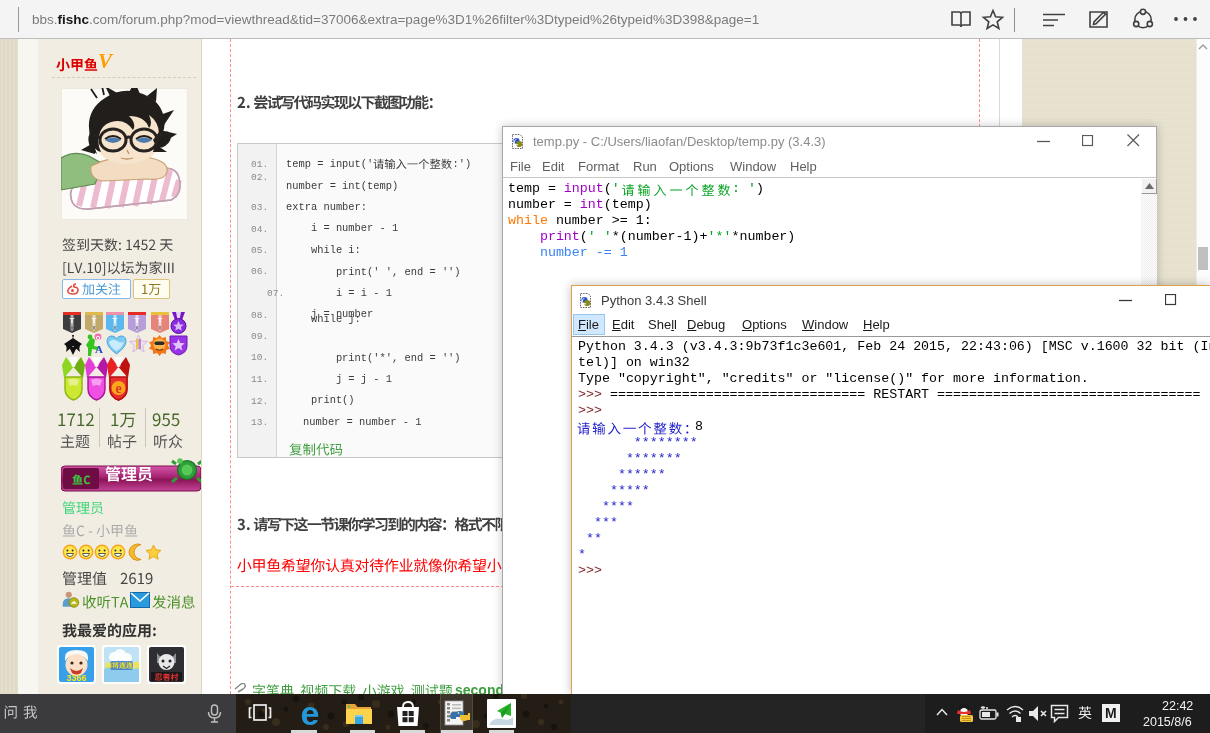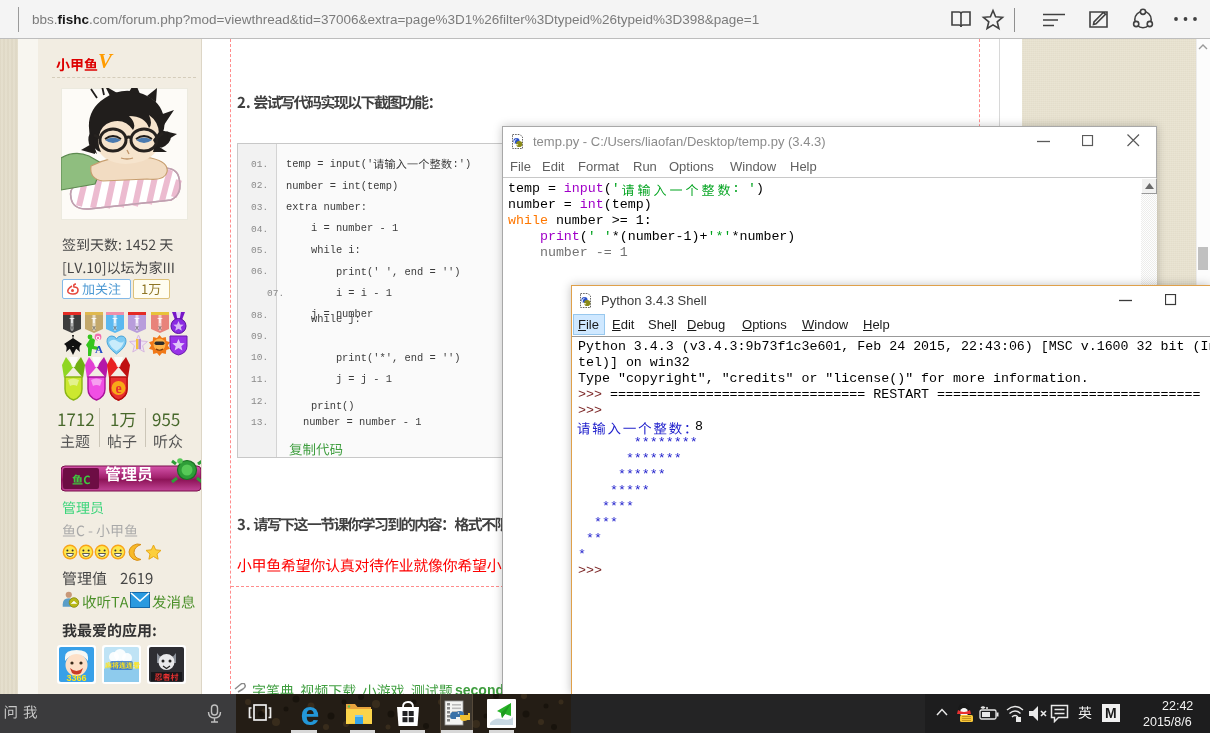--- a/index.html
+++ b/index.html
@@ -390,21 +390,21 @@
 <path transform="translate(7.5,35)" d="M1.7 -5.4C1.5 -4.9 1.1 -4.5 0.7 -4.2L1.4 -3.6C1.9 -4 2.3 -4.5 2.5 -5ZM2.1 -2.1V-0.6C2.1 0.3 2.4 0.6 3.5 0.6C3.7 0.6 4.8 0.6 5.1 0.6C6 0.6 6.2 0.3 6.4 -0.8C6.1 -0.9 5.7 -1 5.5 -1.2C5.4 -0.4 5.4 -0.3 5 -0.3C4.7 -0.3 3.8 -0.3 3.6 -0.3C3.1 -0.3 3.1 -0.3 3.1 -0.6V-2.1ZM3 -2.5C3.5 -2 4 -1.3 4.3 -0.8L5.1 -1.3C4.8 -1.8 4.3 -2.4 3.8 -2.9ZM5.9 -2C6.3 -1.3 6.7 -0.3 6.9 0.2L7.8 -0.1C7.6 -0.7 7.1 -1.6 6.7 -2.3ZM1 -2.1C0.8 -1.3 0.6 -0.5 0.2 0.1L1.1 0.4C1.4 -0.2 1.7 -1.1 1.8 -1.8ZM0.9 -6.4V-5.5H3.5C3.3 -4.5 2.8 -3.5 0.6 -2.9C0.8 -2.7 1 -2.4 1.1 -2.2C3.6 -2.9 4.3 -4.1 4.6 -5.5H6.1C6 -4.2 5.9 -3.6 5.8 -3.5C5.7 -3.4 5.6 -3.4 5.5 -3.4C5.4 -3.4 5 -3.4 4.7 -3.4C4.9 -3.2 5 -2.8 5 -2.5C5.4 -2.5 5.8 -2.5 6 -2.5C6.3 -2.6 6.5 -2.6 6.6 -2.9C6.9 -3.2 7 -4 7.1 -6C7.1 -6.2 7.1 -6.4 7.1 -6.4Z M14.5 -6.6C14.2 -6.2 14 -5.9 13.7 -5.5V-5.9H11.9V-6.8H11V-5.9H9.1V-5.1H11V-4.4H8.4V-3.5H11.1C10.2 -3 9.2 -2.5 8.1 -2.2C8.3 -2 8.6 -1.6 8.7 -1.4C9.1 -1.6 9.6 -1.7 10 -1.9V0.7H10.9V0.5H13.7V0.7H14.7V-2.9H11.8C12.1 -3.1 12.4 -3.3 12.7 -3.5H15.6V-4.4H13.7C14.3 -4.9 14.9 -5.5 15.3 -6.1ZM11.9 -4.4V-5.1H13.2C13 -4.8 12.7 -4.6 12.4 -4.4ZM10.9 -0.9H13.7V-0.3H10.9ZM10.9 -1.6V-2.1H13.7V-1.6Z M19.9 -3.3C20.3 -2.7 20.7 -1.9 20.8 -1.4L21.7 -1.8C21.5 -2.3 21.1 -3.1 20.7 -3.7ZM22 -6.8V-5.2H19.8V-4.2H22V-0.5C22 -0.3 22 -0.3 21.8 -0.3C21.6 -0.3 21.1 -0.3 20.6 -0.3C20.8 -0 20.9 0.4 21 0.7C21.7 0.7 22.2 0.7 22.5 0.5C22.9 0.4 23 0.1 23 -0.5V-4.2H23.8V-5.2H23V-6.8ZM17.6 -6.8V-5.1H16.4V-4.2H17.5C17.2 -3.3 16.7 -2.2 16.1 -1.6C16.3 -1.3 16.5 -0.9 16.6 -0.6C17 -1.1 17.3 -1.7 17.6 -2.4V0.7H18.5V-2.6C18.8 -2.2 19 -1.9 19.1 -1.6L19.7 -2.4C19.6 -2.6 18.8 -3.5 18.5 -3.8V-4.2H19.6V-5.1H18.5V-6.8Z" fill="#e83030"></path>
   </svg>
 <div style="position:absolute;left:237px;top:93px;width:206px;height:20px">
     <svg width="205" height="20" viewBox="0 -15.0 205 20" style="position:absolute;left:0px;top:0px;overflow:visible">
       <path d="M0.6 0H8.1V-1.9H5.7C5.2 -1.9 4.4 -1.8 3.9 -1.7C5.9 -3.7 7.6 -5.9 7.6 -7.9C7.6 -10 6.2 -11.3 4.1 -11.3C2.5 -11.3 1.6 -10.7 0.5 -9.6L1.8 -8.4C2.3 -9 3 -9.6 3.8 -9.6C4.8 -9.6 5.4 -8.9 5.4 -7.8C5.4 -6.1 3.7 -4 0.6 -1.3Z M11.3 0.2C12.1 0.2 12.7 -0.4 12.7 -1.2C12.7 -2.1 12.1 -2.7 11.3 -2.7C10.5 -2.7 9.9 -2.1 9.9 -1.2C9.9 -0.4 10.5 0.2 11.3 0.2Z M27.4 -12.5C27.1 -11.9 26.5 -11.1 26 -10.6L26.9 -10.3H24.8V-12.8H22.9V-10.3H20.7L21.6 -10.7C21.3 -11.2 20.8 -12 20.3 -12.6L18.6 -11.9C19 -11.4 19.4 -10.8 19.7 -10.3H17.5V-7.1H18.9V-6H28.5V-7.1H30.2V-10.3H27.8C28.3 -10.7 28.8 -11.3 29.3 -12ZM19.3 -7.7V-8.7H28.3V-7.7ZM18.5 1.2C19.2 1 20.2 0.9 27.6 0.3C27.9 0.7 28.1 1.1 28.3 1.4L30 0.4C29.4 -0.6 27.9 -2.1 26.8 -3.2H30.5V-5H17.1V-3.2H20.8C20.1 -2.3 19.4 -1.6 19.1 -1.4C18.6 -1 18.3 -0.7 17.9 -0.6C18.1 -0.1 18.4 0.9 18.5 1.2ZM25.2 -2.4C25.6 -2.1 25.9 -1.7 26.3 -1.2L21.1 -0.9C21.9 -1.6 22.7 -2.4 23.4 -3.2H26.6Z M31.2 -11.5C32 -10.7 33 -9.7 33.5 -9.1L34.7 -10.3C34.2 -10.9 33.1 -11.9 32.4 -12.5ZM35.4 -6.4V-4.8H36.7V-1.5L35.7 -1.3L35.7 -1.3C35.6 -1.7 35.4 -2.4 35.3 -2.9L33.9 -2V-8.1H30.5V-6.4H32.2V-1.8C32.2 -1.2 31.8 -0.7 31.4 -0.5C31.7 -0.1 32.1 0.7 32.3 1.1C32.5 0.8 33 0.5 35.2 -1L35.6 0.5C36.9 0.1 38.5 -0.4 40.1 -0.8L39.8 -2.4L38.3 -2V-4.8H39.4V-6.4ZM39.6 -12.6 39.7 -9.9H35V-8.1H39.7C40 -2.3 40.7 1.2 42.6 1.2C43.2 1.2 44 0.7 44.4 -2.2C44.1 -2.4 43.3 -2.9 43 -3.3C42.9 -1.9 42.8 -1.2 42.6 -1.2C42.1 -1.2 41.7 -4.2 41.5 -8.1H44.2V-9.9H43.1L44.2 -10.6C43.9 -11.1 43.3 -12 42.7 -12.6L41.5 -11.8C42 -11.2 42.6 -10.4 42.9 -9.9H41.5C41.4 -10.8 41.4 -11.7 41.4 -12.6Z M44.1 -12V-8.7H45.9V-10.4H55.3V-8.7H57.2V-12ZM44.4 -3.4V-1.7H52.8V-3.4ZM47.4 -10.2C47.1 -8.3 46.6 -5.9 46.2 -4.4H53.9C53.7 -2 53.4 -0.9 53 -0.6C52.8 -0.4 52.6 -0.4 52.3 -0.4C51.9 -0.4 50.9 -0.4 49.9 -0.5C50.2 -0 50.5 0.7 50.5 1.2C51.5 1.2 52.4 1.3 53 1.2C53.6 1.2 54.1 1 54.5 0.6C55.1 -0.1 55.5 -1.6 55.8 -5.3C55.8 -5.5 55.9 -6 55.9 -6H48.4L48.7 -7.3H55.1V-8.8H49L49.2 -10Z M67.3 -11.8C68 -11 69 -10 69.3 -9.3L70.8 -10.2C70.3 -10.9 69.4 -11.9 68.6 -12.6ZM64.4 -12.5C64.5 -10.9 64.6 -9.4 64.7 -8.1L61.6 -7.7L61.9 -6L64.8 -6.4C65.4 -1.8 66.6 1.1 69.1 1.3C70 1.4 70.8 0.7 71.2 -2.2C70.8 -2.4 70 -2.9 69.7 -3.3C69.6 -1.6 69.4 -0.8 69.1 -0.9C67.8 -1 67.1 -3.3 66.6 -6.6L71 -7.2L70.8 -8.9L66.5 -8.3C66.4 -9.6 66.3 -11 66.3 -12.5ZM60.8 -12.6C59.9 -10.3 58.3 -8.1 56.7 -6.7C57 -6.3 57.5 -5.3 57.7 -4.9C58.2 -5.4 58.7 -6 59.2 -6.6V1.3H61.1V-9.3C61.6 -10.2 62.1 -11.1 62.5 -12.1Z M76.2 -3.3V-1.7H81.6V-3.3ZM77.2 -9.8C77.1 -8.1 76.9 -6 76.7 -4.7H77.2L82.4 -4.7C82.1 -2 81.8 -0.8 81.5 -0.5C81.4 -0.3 81.2 -0.3 81 -0.3C80.7 -0.3 80.1 -0.3 79.5 -0.3C79.7 0.1 79.9 0.8 80 1.3C80.7 1.3 81.3 1.3 81.8 1.2C82.3 1.2 82.6 1 83 0.6C83.5 0.1 83.8 -1.6 84.1 -5.5C84.2 -5.7 84.2 -6.2 84.2 -6.2H82.5C82.7 -8.1 83 -10.2 83.1 -11.9L81.8 -12L81.5 -12H76.5V-10.3H81.2C81.1 -9.1 81 -7.6 80.8 -6.2H78.6C78.7 -7.3 78.8 -8.6 78.9 -9.7ZM70.6 -12.1V-10.5H72.2C71.8 -8.5 71.2 -6.6 70.2 -5.4C70.5 -4.8 70.8 -3.7 70.9 -3.2C71.1 -3.5 71.3 -3.8 71.5 -4.1V0.6H73V-0.5H75.7V-7.4H73.1C73.4 -8.4 73.7 -9.4 73.9 -10.5H76V-12.1ZM73 -5.8H74.1V-2.1H73Z M91.3 -1C93.2 -0.4 95.2 0.5 96.3 1.3L97.4 -0.1C96.2 -0.9 94.1 -1.8 92.1 -2.3ZM86.8 -8.2C87.6 -7.7 88.6 -7 89 -6.5L90.1 -7.8C89.6 -8.3 88.6 -9 87.9 -9.3ZM85.3 -5.9C86.1 -5.5 87.1 -4.8 87.5 -4.3L88.6 -5.7C88.1 -6.1 87.1 -6.8 86.3 -7.1ZM84.5 -11.3V-7.9H86.3V-9.7H95.3V-7.9H97.2V-11.3H92.2C91.9 -11.8 91.6 -12.4 91.3 -12.9L89.5 -12.4C89.7 -12.1 89.8 -11.7 90 -11.3ZM84.4 -4.1V-2.6H89.2C88.3 -1.5 86.9 -0.8 84.5 -0.2C84.8 0.2 85.3 0.9 85.5 1.3C88.8 0.5 90.5 -0.8 91.4 -2.6H97.4V-4.1H92C92.3 -5.5 92.4 -7.1 92.5 -9H90.6C90.5 -7 90.5 -5.4 90 -4.1Z M103.1 -12.1V-4.1H104.8V-10.5H108.7V-4.1H110.4V-12.1ZM97.1 -1.9 97.4 -0.1C99 -0.6 101 -1.1 102.9 -1.6L102.6 -3.3L100.9 -2.8V-5.9H102.3V-7.6H100.9V-10.2H102.6V-11.9H97.4V-10.2H99.2V-7.6H97.6V-5.9H99.2V-2.4C98.4 -2.2 97.7 -2 97.1 -1.9ZM105.9 -9.6V-7.2C105.9 -4.9 105.5 -1.9 101.7 0.1C102 0.4 102.6 1 102.8 1.4C104.7 0.4 105.8 -0.9 106.5 -2.3V-0.6C106.5 0.7 107 1.1 108.3 1.1H109.4C110.9 1.1 111.1 0.4 111.3 -2C110.9 -2.1 110.3 -2.3 109.9 -2.7C109.9 -0.7 109.8 -0.3 109.4 -0.3H108.6C108.3 -0.3 108.2 -0.4 108.2 -0.8V-4.1H107.2C107.5 -5.2 107.6 -6.2 107.6 -7.2V-9.6Z M115.5 -10.3C116.3 -9.3 117.3 -7.7 117.6 -6.8L119.3 -7.8C118.8 -8.7 117.9 -10.1 117 -11.2ZM121.2 -12.1C121 -5.7 120 -2 115.4 -0.2C115.9 0.2 116.6 1 116.8 1.4C118.5 0.6 119.8 -0.5 120.7 -1.9C121.7 -0.8 122.7 0.4 123.3 1.3L124.8 0.1C124.2 -0.9 122.8 -2.4 121.6 -3.5C122.6 -5.7 123 -8.5 123.2 -12ZM112.2 0.1C112.6 -0.3 113.3 -0.8 117.6 -3C117.4 -3.4 117.2 -4.2 117.1 -4.8L114.3 -3.3V-11.7H112.3V-3.1C112.3 -2.2 111.6 -1.6 111.2 -1.3C111.5 -1 112 -0.3 112.2 0.1Z M124.3 -11.6V-9.8H129.8V1.3H131.7V-5.9C133.2 -5 134.9 -3.9 135.8 -3.1L137.1 -4.8C136 -5.7 133.6 -7 132 -7.8L131.7 -7.4V-9.8H137.8V-11.6Z M147.7 -11.6C148.4 -11 149.3 -10.1 149.6 -9.4L151 -10.4C150.6 -11 149.7 -11.9 149 -12.5ZM149.1 -7.2C148.8 -6.1 148.4 -5 147.9 -4.1C147.7 -5.1 147.5 -6.4 147.4 -7.8H151.3V-9.3H147.4C147.3 -10.4 147.3 -11.5 147.3 -12.7H145.6C145.6 -11.5 145.6 -10.4 145.6 -9.3H142.5V-10.2H144.8V-11.6H142.5V-12.7H140.7V-11.6H138.3V-10.2H140.7V-9.3H137.6V-7.8H139.6C139 -6.5 138.2 -5.3 137.2 -4.5C137.5 -4.3 138.1 -3.7 138.4 -3.5L138.7 -3.8V1.1H140.3V0.4H144.7C145 0.7 145.3 1 145.5 1.3C146.1 0.8 146.7 0.3 147.3 -0.3C147.8 0.6 148.5 1.2 149.4 1.2C150.7 1.2 151.2 0.6 151.4 -1.8C151 -2 150.4 -2.3 150.1 -2.7C150 -1.2 149.8 -0.5 149.5 -0.5C149.1 -0.5 148.8 -1 148.5 -1.8C149.4 -3.2 150.2 -4.9 150.8 -6.7ZM141.4 -7.2C141.6 -7 141.8 -6.7 141.9 -6.4H140.6C140.7 -6.7 140.9 -7 141 -7.4L139.6 -7.8H145.7C145.8 -5.6 146.1 -3.6 146.6 -2.1C146.1 -1.5 145.6 -1 145 -0.5V-1H143.3V-1.6H144.8V-2.7H143.3V-3.3H144.8V-4.4H143.3V-5.1H145.1V-6.4H143.6C143.4 -6.8 143.1 -7.3 142.8 -7.7ZM141.8 -3.3V-2.7H140.3V-3.3ZM141.8 -4.4H140.3V-5.1H141.8ZM141.8 -1.6V-1H140.3V-1.6Z M151.4 -12.2V1.3H153.1V0.8H162.5V1.3H164.3V-12.2ZM154.3 -2.1C156.3 -1.9 158.8 -1.3 160.3 -0.8H153.1V-5.2C153.4 -4.9 153.7 -4.4 153.8 -4C154.6 -4.2 155.4 -4.5 156.3 -4.8L155.7 -4C157 -3.8 158.6 -3.2 159.4 -2.8L160.2 -3.9C159.3 -4.3 157.9 -4.7 156.7 -5C157.1 -5.1 157.5 -5.3 157.9 -5.5C159.1 -5 160.4 -4.5 161.7 -4.2C161.8 -4.5 162.2 -5 162.5 -5.3V-0.8H160.5L161.3 -2C159.7 -2.5 157.2 -3 155.1 -3.3ZM156.4 -10.6C155.7 -9.5 154.4 -8.4 153.2 -7.7C153.5 -7.5 154.1 -6.9 154.4 -6.6C154.7 -6.8 155 -7 155.3 -7.3C155.6 -7 156 -6.7 156.4 -6.5C155.3 -6 154.2 -5.7 153.1 -5.5V-10.6ZM156.6 -10.6H162.5V-5.6C161.4 -5.8 160.4 -6.1 159.4 -6.4C160.5 -7.1 161.3 -7.9 161.9 -8.9L160.9 -9.5L160.7 -9.4H157.4C157.6 -9.6 157.7 -9.9 157.9 -10.1ZM157.9 -7.1C157.3 -7.4 156.8 -7.7 156.4 -8.1H159.3C158.9 -7.7 158.4 -7.4 157.9 -7.1Z M164.1 -3.1 164.6 -1.2C166.2 -1.7 168.4 -2.3 170.4 -2.9L170.2 -4.6L168.1 -4V-9.4H170V-11.1H164.3V-9.4H166.3V-3.6C165.5 -3.4 164.7 -3.2 164.1 -3.1ZM172.3 -12.5 172.3 -9.6H170.2V-7.8H172.2C172 -4.4 171.3 -1.7 168.4 -0.1C168.8 0.2 169.4 0.9 169.6 1.4C172.9 -0.6 173.8 -3.8 174.1 -7.8H176.1C175.9 -3.1 175.8 -1.2 175.4 -0.8C175.2 -0.6 175.1 -0.6 174.8 -0.6C174.5 -0.6 173.7 -0.6 172.9 -0.6C173.2 -0.1 173.5 0.6 173.5 1.2C174.3 1.2 175.1 1.2 175.7 1.1C176.2 1 176.6 0.9 177 0.3C177.5 -0.4 177.7 -2.6 177.9 -8.7C177.9 -9 177.9 -9.6 177.9 -9.6H174.1L174.2 -12.5Z M182.4 -5.8V-5.1H180.1V-5.8ZM178.5 -7.3V1.3H180.1V-1.5H182.4V-0.5C182.4 -0.3 182.3 -0.3 182.1 -0.3C181.9 -0.3 181.4 -0.3 180.8 -0.3C181 0.1 181.3 0.8 181.4 1.3C182.3 1.3 183 1.3 183.5 1C184 0.8 184.2 0.3 184.2 -0.5V-7.3ZM180.1 -3.7H182.4V-2.9H180.1ZM189.9 -11.8C189.1 -11.4 188.1 -10.9 187.1 -10.5V-12.7H185.3V-8.2C185.3 -6.5 185.8 -6 187.5 -6C187.9 -6 189.2 -6 189.6 -6C191 -6 191.4 -6.5 191.6 -8.5C191.1 -8.6 190.4 -8.8 190.1 -9.1C190 -7.8 189.9 -7.6 189.4 -7.6C189.1 -7.6 188 -7.6 187.8 -7.6C187.2 -7.6 187.1 -7.6 187.1 -8.2V-9.1C188.4 -9.4 189.8 -9.9 191 -10.5ZM190 -5.1C189.2 -4.6 188.2 -4.1 187.1 -3.6V-5.7H185.4V-0.9C185.4 0.7 185.8 1.2 187.6 1.2C187.9 1.2 189.3 1.2 189.7 1.2C191.1 1.2 191.6 0.6 191.8 -1.5C191.3 -1.6 190.6 -1.9 190.2 -2.1C190.1 -0.6 190 -0.3 189.5 -0.3C189.2 -0.3 188.1 -0.3 187.8 -0.3C187.2 -0.3 187.1 -0.4 187.1 -0.9V-2.1C188.5 -2.6 190 -3.1 191.1 -3.7ZM178.4 -8C178.8 -8.2 179.4 -8.3 183 -8.6C183.1 -8.3 183.2 -8.1 183.3 -7.9L184.9 -8.5C184.7 -9.4 183.9 -10.8 183.2 -11.8L181.7 -11.2C181.9 -10.9 182.2 -10.4 182.4 -10L180.2 -9.8C180.8 -10.5 181.4 -11.4 181.8 -12.3L179.9 -12.8C179.5 -11.7 178.8 -10.6 178.6 -10.3C178.3 -10 178.1 -9.8 177.8 -9.7C178 -9.3 178.3 -8.4 178.4 -8Z M194.3 -7C195.1 -7 195.7 -7.6 195.7 -8.4C195.7 -9.3 195.1 -9.9 194.3 -9.9C193.5 -9.9 192.9 -9.3 192.9 -8.4C192.9 -7.6 193.5 -7 194.3 -7ZM194.3 0.1C195.1 0.1 195.7 -0.5 195.7 -1.3C195.7 -2.1 195.1 -2.7 194.3 -2.7C193.5 -2.7 192.9 -2.1 192.9 -1.3C192.9 -0.5 193.5 0.1 194.3 0.1Z" fill="#404040"></path>
     </svg>
   </div>
 <div style="position:absolute;left:237px;top:143px;width:742px;height:315px;background:#fafafa;border:1px solid #c8c8c8"></div>
 <div style="position:absolute;left:238px;top:144px;width:39px;height:313px;background:#f2f2f2;border-right:1px solid #d4d4d4"></div>
 <div style="position:absolute;left:251px;top:159px;font:normal 9.5px 'Liberation Mono', monospace;color:#8a8a8a;white-space:pre;">01.</div>
-<div style="position:absolute;left:251px;top:180px;font:normal 9.5px 'Liberation Mono', monospace;color:#8a8a8a;white-space:pre;">02.</div>
+<div style="position:absolute;left:251px;top:172px;font:normal 9.5px 'Liberation Mono', monospace;color:#8a8a8a;white-space:pre;">02.</div>
 <div style="position:absolute;left:251px;top:202px;font:normal 9.5px 'Liberation Mono', monospace;color:#8a8a8a;white-space:pre;">03.</div>
 <div style="position:absolute;left:251px;top:224px;font:normal 9.5px 'Liberation Mono', monospace;color:#8a8a8a;white-space:pre;">04.</div>
 <div style="position:absolute;left:251px;top:245px;font:normal 9.5px 'Liberation Mono', monospace;color:#8a8a8a;white-space:pre;">05.</div>
 <div style="position:absolute;left:251px;top:266px;font:normal 9.5px 'Liberation Mono', monospace;color:#8a8a8a;white-space:pre;">06.</div>
 <div style="position:absolute;left:251px;top:288px;font:normal 9.5px 'Liberation Mono', monospace;color:#8a8a8a;white-space:pre;margin-left:16px;">07.</div>
 <div style="position:absolute;left:251px;top:310px;font:normal 9.5px 'Liberation Mono', monospace;color:#8a8a8a;white-space:pre;">08.</div>
 <div style="position:absolute;left:251px;top:331px;font:normal 9.5px 'Liberation Mono', monospace;color:#8a8a8a;white-space:pre;">09.</div>
 <div style="position:absolute;left:251px;top:352px;font:normal 9.5px 'Liberation Mono', monospace;color:#8a8a8a;white-space:pre;">10.</div>
 <div style="position:absolute;left:251px;top:374px;font:normal 9.5px 'Liberation Mono', monospace;color:#8a8a8a;white-space:pre;">11.</div>
 <div style="position:absolute;left:251px;top:396px;font:normal 9.5px 'Liberation Mono', monospace;color:#8a8a8a;white-space:pre;">12.</div>
@@ -419,21 +419,21 @@
 <div style="position:absolute;left:286px;top:180px;font:normal 10.4px 'Liberation Mono', monospace;color:#3c3c3c;white-space:pre;">number = int(temp)</div>
 <div style="position:absolute;left:286px;top:201px;font:normal 10.4px 'Liberation Mono', monospace;color:#3c3c3c;white-space:pre;">extra number:</div>
 <div style="position:absolute;left:286px;top:222px;font:normal 10.4px 'Liberation Mono', monospace;color:#3c3c3c;white-space:pre;">    i = number - 1</div>
 <div style="position:absolute;left:286px;top:244px;font:normal 10.4px 'Liberation Mono', monospace;color:#3c3c3c;white-space:pre;">    while i:</div>
 <div style="position:absolute;left:286px;top:266px;font:normal 10.4px 'Liberation Mono', monospace;color:#3c3c3c;white-space:pre;">    &nbsp;   print(' ', end = '')</div>
 <div style="position:absolute;left:286px;top:287px;font:normal 10.4px 'Liberation Mono', monospace;color:#3c3c3c;white-space:pre;">        i = i - 1</div>
 <div style="position:absolute;left:286px;top:308px;font:normal 10.4px 'Liberation Mono', monospace;color:#3c3c3c;white-space:pre;">    j = number</div>
 <div style="position:absolute;left:286px;top:313px;font:normal 10.4px 'Liberation Mono', monospace;color:#3c3c3c;white-space:pre;">    while j:</div>
 <div style="position:absolute;left:286px;top:352px;font:normal 10.4px 'Liberation Mono', monospace;color:#3c3c3c;white-space:pre;">        print('*', end = '')</div>
 <div style="position:absolute;left:286px;top:373px;font:normal 10.4px 'Liberation Mono', monospace;color:#3c3c3c;white-space:pre;">        j = j - 1</div>
-<div style="position:absolute;left:286px;top:394px;font:normal 10.4px 'Liberation Mono', monospace;color:#3c3c3c;white-space:pre;margin-top:6px;">    print()</div>
+<div style="position:absolute;left:286px;top:394px;font:normal 10.4px 'Liberation Mono', monospace;color:#3c3c3c;white-space:pre;">    print()</div>
 <div style="position:absolute;left:278px;top:416px;font:normal 10.4px 'Liberation Mono', monospace;color:#3c3c3c;white-space:pre;">    number = number - 1</div>
 <div style="position:absolute;left:289px;top:441px;width:56px;height:18px">
     <svg width="55" height="18" viewBox="0 -13.5 55 18" style="position:absolute;left:0px;top:0px;overflow:visible">
       <path d="M3.9 -6H10.2V-5H3.9ZM3.9 -7.5H10.2V-6.7H3.9ZM2.9 -8.3V-4.3H4.4C3.6 -3.3 2.4 -2.3 1.3 -1.7C1.5 -1.6 1.8 -1.2 2 -1.1C2.5 -1.4 3.1 -1.8 3.6 -2.2C4.2 -1.7 4.9 -1.1 5.7 -0.7C4.1 -0.2 2.2 0 0.4 0.2C0.6 0.4 0.8 0.8 0.8 1.1C2.9 0.9 5 0.5 6.9 -0.2C8.5 0.4 10.4 0.8 12.4 1C12.6 0.7 12.8 0.3 13 0.1C11.2 -0 9.5 -0.3 8 -0.7C9.3 -1.3 10.3 -2.1 11 -3.1L10.4 -3.5L10.2 -3.4H4.8C5.1 -3.7 5.3 -4 5.5 -4.3L5.4 -4.3H11.2V-8.3ZM3.6 -11.3C3 -10 1.8 -8.8 0.6 -8C0.9 -7.8 1.2 -7.4 1.3 -7.2C2 -7.7 2.7 -8.4 3.3 -9.2H12.2V-10H3.9C4.2 -10.4 4.4 -10.7 4.5 -11.1ZM9.4 -2.7C8.8 -2 7.9 -1.5 6.8 -1.1C5.8 -1.5 5 -2 4.3 -2.7Z M22.6 -10.1V-2.6H23.6V-10.1ZM25 -11.2V-0.3C25 -0.1 25 -0 24.8 -0C24.5 -0 23.7 -0 22.9 -0C23.1 0.3 23.2 0.7 23.3 1C24.3 1 25 1 25.4 0.8C25.9 0.6 26 0.4 26 -0.3V-11.2ZM15.4 -11C15.1 -9.7 14.7 -8.4 14.1 -7.5C14.3 -7.4 14.8 -7.2 15 -7.1C15.2 -7.5 15.4 -7.9 15.6 -8.5H17.4V-7H14.1V-6.1H17.4V-4.7H14.7V-0H15.6V-3.8H17.4V1.1H18.4V-3.8H20.2V-1.1C20.2 -0.9 20.2 -0.9 20.1 -0.9C19.9 -0.9 19.5 -0.9 18.9 -0.9C19 -0.6 19.1 -0.3 19.2 0C19.9 0 20.5 0 20.8 -0.1C21.1 -0.3 21.2 -0.6 21.2 -1V-4.7H18.4V-6.1H21.7V-7H18.4V-8.5H21.1V-9.4H18.4V-11.3H17.4V-9.4H16C16.1 -9.9 16.3 -10.3 16.4 -10.8Z M36.7 -10.6C37.4 -9.9 38.4 -9 38.8 -8.3L39.6 -8.9C39.2 -9.5 38.2 -10.4 37.4 -11.1ZM34.4 -11.2C34.5 -9.7 34.5 -8.4 34.7 -7.1L31.4 -6.7L31.5 -5.8L34.8 -6.2C35.3 -1.9 36.4 0.9 38.6 1.1C39.3 1.1 39.9 0.4 40.2 -1.9C40 -2 39.5 -2.3 39.3 -2.5C39.2 -0.9 39 -0.1 38.6 -0.1C37.1 -0.3 36.2 -2.7 35.8 -6.3L39.9 -6.8L39.7 -7.8L35.7 -7.2C35.5 -8.5 35.5 -9.8 35.4 -11.2ZM31.2 -11.2C30.3 -9.1 28.8 -7 27.3 -5.7C27.5 -5.4 27.8 -4.9 27.9 -4.7C28.5 -5.3 29.1 -5.9 29.7 -6.7V1.1H30.7V-8.2C31.3 -9 31.8 -9.9 32.2 -10.9Z M46 -2.8V-1.8H51.2V-2.8ZM47.1 -8.8C47 -7.4 46.9 -5.6 46.7 -4.5H47L52.2 -4.5C51.9 -1.6 51.6 -0.4 51.2 -0C51.1 0.1 51 0.1 50.7 0.1C50.5 0.1 49.9 0.1 49.2 0.1C49.4 0.3 49.5 0.7 49.5 1C50.2 1 50.8 1 51.1 1C51.5 1 51.8 0.9 52.1 0.6C52.5 0.1 52.9 -1.3 53.2 -5C53.2 -5.1 53.2 -5.4 53.2 -5.4H51.5C51.7 -7.1 51.9 -9.1 52.1 -10.5L51.3 -10.6L51.2 -10.5H46.5V-9.6H51C50.9 -8.4 50.7 -6.8 50.6 -5.4H47.7C47.9 -6.4 48 -7.7 48.1 -8.7ZM41.2 -10.6V-9.7H42.8C42.5 -7.6 41.9 -5.7 40.9 -4.4C41.1 -4.2 41.3 -3.6 41.4 -3.3C41.6 -3.7 41.9 -4 42.1 -4.4V0.5H42.9V-0.6H45.4V-6.5H43C43.3 -7.5 43.6 -8.6 43.8 -9.7H45.8V-10.6ZM42.9 -5.5H44.5V-1.5H42.9Z" fill="#3f9e3f"></path>
     </svg>
   </div>
 <div style="position:absolute;left:237px;top:515px;width:273px;height:20px">
     <svg width="272" height="20" viewBox="0 -15.0 272 20" style="position:absolute;left:0px;top:0px;overflow:visible">
       <path d="M4.1 0.2C6.2 0.2 8 -1 8 -3C8 -4.5 7 -5.4 5.8 -5.7V-5.8C7 -6.3 7.6 -7.2 7.6 -8.4C7.6 -10.3 6.2 -11.3 4 -11.3C2.7 -11.3 1.7 -10.8 0.7 -10L1.9 -8.6C2.5 -9.2 3.1 -9.6 3.9 -9.6C4.9 -9.6 5.4 -9.1 5.4 -8.2C5.4 -7.2 4.8 -6.5 2.7 -6.5V-4.9C5.1 -4.9 5.8 -4.2 5.8 -3.1C5.8 -2.1 5 -1.6 3.9 -1.6C2.9 -1.6 2.1 -2.1 1.4 -2.7L0.4 -1.3C1.2 -0.4 2.4 0.2 4.1 0.2Z M11.3 0.2C12.1 0.2 12.7 -0.4 12.7 -1.2C12.7 -2.1 12.1 -2.7 11.3 -2.7C10.5 -2.7 9.9 -2.1 9.9 -1.2C9.9 -0.4 10.5 0.2 11.3 0.2Z M17.5 -11.4C18.3 -10.7 19.4 -9.7 19.9 -9L21.1 -10.3C20.6 -10.9 19.5 -11.8 18.7 -12.5ZM16.8 -8.1V-6.4H18.7V-1.8C18.7 -1.1 18.2 -0.5 17.9 -0.3C18.2 0 18.7 0.8 18.8 1.2C19 0.8 19.5 0.4 22.3 -1.7C22.1 -2.1 21.8 -2.8 21.7 -3.3L20.4 -2.3V-8.1ZM24.2 -2.9H28.1V-2H24.2ZM24.2 -4V-4.8H28.1V-4ZM25.3 -12.8V-11.7H22V-10.4H25.3V-9.8H22.4V-8.6H25.3V-8H21.5V-6.7H30.8V-8H27V-8.6H29.9V-9.8H27V-10.4H30.4V-11.7H27V-12.8ZM22.5 -6.1V1.3H24.2V-0.9H28.1V-0.4C28.1 -0.2 28 -0.2 27.8 -0.2C27.6 -0.2 26.9 -0.1 26.3 -0.2C26.5 0.2 26.7 0.9 26.8 1.3C27.8 1.3 28.6 1.3 29.1 1.1C29.7 0.8 29.8 0.4 29.8 -0.4V-6.1Z M30.7 -12V-8.7H32.5V-10.4H41.9V-8.7H43.8V-12ZM31 -3.4V-1.7H39.4V-3.4ZM34 -10.2C33.7 -8.3 33.2 -5.9 32.8 -4.4H40.5C40.3 -2 40 -0.9 39.6 -0.6C39.4 -0.4 39.2 -0.4 38.9 -0.4C38.5 -0.4 37.5 -0.4 36.5 -0.5C36.8 -0 37 0.7 37.1 1.2C38.1 1.2 39 1.3 39.6 1.2C40.2 1.2 40.7 1 41.1 0.6C41.7 -0.1 42.1 -1.6 42.4 -5.3C42.4 -5.5 42.5 -6 42.5 -6H35L35.2 -7.3H41.7V-8.8H35.5L35.8 -10Z M43.9 -11.6V-9.8H49.4V1.3H51.3V-5.9C52.8 -5 54.5 -3.9 55.4 -3.1L56.7 -4.8C55.6 -5.7 53.2 -7 51.6 -7.8L51.3 -7.4V-9.8H57.4V-11.6Z M57.2 -11.2C57.9 -10.5 58.8 -9.4 59.2 -8.7L60.7 -9.8C60.3 -10.5 59.3 -11.5 58.6 -12.2ZM60.6 -7.2H57.2V-5.5H58.9V-1.9C58.2 -1.6 57.5 -1.1 56.8 -0.5L58.1 1.3C58.7 0.5 59.4 -0.5 59.9 -0.5C60.2 -0.5 60.7 -0 61.4 0.3C62.5 0.9 63.8 1.1 65.6 1.1C67.1 1.1 69.5 1 70.6 0.9C70.6 0.4 70.9 -0.6 71.1 -1.1C69.6 -0.9 67.2 -0.7 65.7 -0.7C64.1 -0.7 62.6 -0.8 61.7 -1.4C61.2 -1.6 60.9 -1.8 60.6 -2ZM61.3 -7.5C62.4 -6.8 63.5 -5.9 64.7 -5.1C63.7 -4.1 62.4 -3.4 60.9 -2.9C61.2 -2.5 61.8 -1.8 61.9 -1.3C63.6 -2 65 -2.9 66.1 -4C67.2 -3 68.3 -2.1 69 -1.4L70.4 -2.7C69.6 -3.4 68.4 -4.4 67.2 -5.3C67.9 -6.3 68.5 -7.5 68.9 -8.9H70.7V-10.6H66.6L66.8 -10.7C66.7 -11.3 66.2 -12.2 65.8 -12.9L64.1 -12.3C64.4 -11.8 64.7 -11.1 64.8 -10.6H60.9V-8.9H67C66.7 -7.9 66.3 -7.1 65.8 -6.3C64.6 -7.1 63.5 -7.9 62.6 -8.6Z M70.5 -6.8V-4.9H84.4V-6.8Z M84.8 -7.4V-5.6H88.3V1.3H90.2V-5.6H94.5V-2.6C94.5 -2.4 94.4 -2.4 94.1 -2.4C93.9 -2.4 92.8 -2.4 91.9 -2.4C92.2 -1.9 92.4 -1.1 92.4 -0.5C93.8 -0.5 94.8 -0.5 95.5 -0.8C96.2 -1.1 96.4 -1.6 96.4 -2.6V-7.4ZM92.6 -12.8V-11.3H89.2V-12.8H87.3V-11.3H84.1V-9.5H87.3V-8.1H89.2V-9.5H92.6V-8.1H94.5V-9.5H97.6V-11.3H94.5V-12.8Z M97.9 -11.5C98.7 -10.8 99.6 -9.7 100.1 -9L101.4 -10.2C100.9 -10.9 99.9 -11.9 99.1 -12.6ZM97.3 -8.1V-6.5H99V-2.1C99 -1.2 98.5 -0.4 98.1 -0.1C98.4 0.1 99 0.7 99.2 1C99.4 0.7 99.9 0.3 102.5 -2.1C102.3 -2.4 102 -3 101.9 -3.5L100.8 -2.6V-8.1ZM102.6 -12.1V-6H105.7V-5.1H101.9V-3.5L104.9 -3.5C104 -2.3 102.7 -1.1 101.4 -0.5C101.8 -0.2 102.3 0.4 102.6 0.8C103.7 0.1 104.8 -1 105.7 -2.3V1.3H107.5V-2.3C108.3 -1.1 109.3 0 110.3 0.7C110.6 0.3 111.1 -0.3 111.5 -0.7C110.4 -1.3 109.2 -2.4 108.3 -3.5H111.2V-5.1H107.5V-6H110.5V-12.1ZM104.2 -8.4H105.8V-7.4H104.2ZM107.4 -8.4H108.8V-7.4H107.4ZM104.2 -10.7H105.8V-9.8H104.2ZM107.4 -10.7H108.8V-9.8H107.4Z M116.5 -6C116.1 -4.4 115.5 -2.7 114.6 -1.6C115.1 -1.4 115.8 -0.9 116.2 -0.6C117 -1.8 117.8 -3.8 118.2 -5.7ZM121.3 -5.6C122 -4.1 122.6 -2 122.8 -0.7L124.5 -1.3C124.3 -2.6 123.7 -4.6 122.9 -6.2ZM116.9 -12.7C116.4 -10.6 115.5 -8.5 114.3 -7.3C114.8 -7 115.5 -6.4 115.8 -6.1C116.3 -6.7 116.8 -7.5 117.2 -8.4H119V-0.7C119 -0.5 118.9 -0.4 118.7 -0.4C118.5 -0.4 117.8 -0.4 117.2 -0.4C117.5 0 117.8 0.8 117.8 1.3C118.8 1.3 119.5 1.3 120 1C120.6 0.7 120.7 0.2 120.7 -0.7V-8.4H122.7C122.7 -7.7 122.6 -7.1 122.5 -6.6L124 -6.3C124.2 -7.2 124.5 -8.6 124.7 -9.9L123.4 -10.1L123.1 -10H117.9C118.2 -10.8 118.5 -11.5 118.7 -12.3ZM113.7 -12.7C112.9 -10.5 111.6 -8.4 110.3 -7C110.6 -6.6 111.1 -5.6 111.2 -5.2C111.6 -5.5 111.9 -5.9 112.2 -6.4V1.3H114V-9.1C114.5 -10.1 115 -11.1 115.4 -12.2Z M130.1 -5.2V-4.2H124.3V-2.6H130.1V-0.7C130.1 -0.5 130 -0.4 129.7 -0.4C129.4 -0.4 128.3 -0.4 127.3 -0.5C127.6 0 127.9 0.8 128 1.3C129.3 1.3 130.3 1.2 131 1C131.7 0.7 131.9 0.3 131.9 -0.7V-2.6H137.8V-4.2H131.9V-4.5C133.2 -5.1 134.4 -6 135.3 -6.8L134.2 -7.7L133.8 -7.6H127V-6.1H131.8C131.2 -5.7 130.6 -5.4 130.1 -5.2ZM129.7 -12.3C130 -11.7 130.4 -10.9 130.6 -10.4H128.1L128.7 -10.6C128.4 -11.2 127.8 -12 127.3 -12.6L125.8 -11.9C126.2 -11.5 126.6 -10.9 126.8 -10.4H124.5V-7H126.2V-8.8H135.8V-7H137.6V-10.4H135.4C135.8 -10.9 136.3 -11.5 136.7 -12.1L134.8 -12.6C134.5 -12 134 -11.1 133.5 -10.4H131.6L132.4 -10.7C132.2 -11.3 131.8 -12.2 131.3 -12.9Z M140.2 -8.2C141.4 -7.3 143.1 -6 143.9 -5.2L145.2 -6.5C144.3 -7.3 142.6 -8.5 141.4 -9.4ZM138.3 -2.4 138.9 -0.6C141.2 -1.4 144.5 -2.5 147.5 -3.7L147.1 -5.3C144 -4.2 140.4 -3 138.3 -2.4ZM138.5 -11.9V-10.1H148.7C148.6 -4 148.5 -1.3 148 -0.8C147.8 -0.6 147.7 -0.5 147.3 -0.5C146.9 -0.5 145.9 -0.5 144.8 -0.6C145.1 -0.1 145.4 0.7 145.4 1.1C146.3 1.2 147.4 1.2 148.1 1.1C148.8 1 149.2 0.8 149.7 0.1C150.3 -0.8 150.4 -3.3 150.5 -10.9C150.5 -11.2 150.5 -11.9 150.5 -11.9Z M159.7 -11.3V-2.2H161.3V-11.3ZM162.5 -12.6V-0.9C162.5 -0.7 162.5 -0.6 162.2 -0.6C161.9 -0.6 161.1 -0.6 160.3 -0.6C160.6 -0.1 160.9 0.6 161 1.1C162.1 1.1 163 1.1 163.5 0.8C164.1 0.5 164.3 0 164.3 -0.9V-12.6ZM151.1 -0.9 151.5 0.8C153.5 0.4 156.4 -0.1 159 -0.6L158.9 -2.1L156.1 -1.7V-3.4H158.8V-5H156.1V-6.3H154.4V-5H151.6V-3.4H154.4V-1.4C153.1 -1.2 152 -1 151.1 -0.9ZM152.1 -6.4C152.6 -6.5 153.2 -6.6 157.3 -6.9C157.5 -6.7 157.6 -6.4 157.7 -6.2L159.1 -7.1C158.7 -8 157.7 -9.3 157 -10.3H159.1V-11.9H151.2V-10.3H153.1C152.8 -9.5 152.4 -8.8 152.2 -8.6C152 -8.3 151.8 -8.1 151.5 -8C151.7 -7.5 152 -6.7 152.1 -6.4ZM155.7 -9.6C155.9 -9.2 156.2 -8.8 156.5 -8.4L153.8 -8.2C154.3 -8.8 154.7 -9.6 155.1 -10.3H156.9Z M171.8 -6.1C172.5 -5 173.4 -3.5 173.9 -2.6L175.4 -3.5C174.9 -4.4 173.9 -5.8 173.2 -6.9ZM172.5 -12.7C172.1 -10.9 171.4 -9.1 170.5 -7.8V-10.3H168.2C168.4 -10.9 168.7 -11.7 168.9 -12.5L167 -12.8C166.9 -12 166.7 -11.1 166.5 -10.3H164.8V0.9H166.5V-0.2H170.5V-7.3C170.9 -7 171.4 -6.6 171.7 -6.4C172.1 -7 172.6 -7.9 173 -8.8H176.2C176 -3.5 175.9 -1.2 175.4 -0.7C175.2 -0.5 175 -0.5 174.7 -0.5C174.4 -0.5 173.5 -0.5 172.5 -0.6C172.8 -0.1 173 0.7 173.1 1.2C174 1.2 174.9 1.2 175.4 1.2C176.1 1.1 176.5 0.9 176.9 0.3C177.5 -0.5 177.7 -2.9 177.9 -9.6C177.9 -9.8 177.9 -10.4 177.9 -10.4H173.6C173.9 -11.1 174.1 -11.7 174.2 -12.3ZM166.5 -8.7H168.9V-6.3H166.5ZM166.5 -1.8V-4.7H168.9V-1.8Z M178.5 -10.2V1.4H180.3V-2.9C180.7 -2.5 181.3 -1.9 181.5 -1.5C183.2 -2.5 184.2 -3.7 184.8 -5C185.8 -3.9 187 -2.7 187.6 -1.9L189.1 -3C188.3 -4.1 186.6 -5.6 185.4 -6.8C185.5 -7.4 185.5 -7.9 185.6 -8.5H189.1V-0.7C189.1 -0.5 189 -0.4 188.7 -0.4C188.4 -0.4 187.4 -0.4 186.5 -0.4C186.8 0 187 0.9 187.1 1.4C188.4 1.4 189.4 1.3 190 1.1C190.6 0.8 190.9 0.3 190.9 -0.7V-10.2H185.6V-12.8H183.7V-10.2ZM180.3 -2.9V-8.5H183.7C183.6 -6.6 183.1 -4.4 180.3 -2.9Z M195.3 -9.6C194.6 -8.6 193.2 -7.6 191.9 -7C192.3 -6.7 192.9 -6 193.1 -5.6C194.5 -6.4 196 -7.7 197 -9ZM198.9 -8.6C200.3 -7.8 201.9 -6.5 202.6 -5.7L204 -6.9C203.1 -7.7 201.4 -8.8 200.2 -9.6ZM197.7 -8.2C196.3 -5.9 193.7 -4.2 191 -3.3C191.4 -2.9 191.8 -2.3 192.1 -1.8C192.6 -2.1 193.2 -2.3 193.7 -2.6V1.3H195.4V0.9H200.6V1.3H202.4V-2.8C202.9 -2.5 203.4 -2.3 204 -2C204.2 -2.5 204.7 -3.1 205.1 -3.5C202.7 -4.4 200.7 -5.4 199 -7.2L199.3 -7.6ZM195.4 -0.7V-2.2H200.6V-0.7ZM195.8 -3.8C196.6 -4.5 197.4 -5.2 198.1 -6C198.9 -5.1 199.7 -4.4 200.6 -3.8ZM196.7 -12.5C196.9 -12.2 197 -11.9 197.1 -11.5H191.6V-8.3H193.4V-9.9H202.6V-8.3H204.5V-11.5H199.3C199.1 -12 198.8 -12.5 198.6 -12.9Z M207.7 -7C208.5 -7 209.1 -7.6 209.1 -8.4C209.1 -9.3 208.5 -9.9 207.7 -9.9C206.9 -9.9 206.3 -9.3 206.3 -8.4C206.3 -7.6 206.9 -7 207.7 -7ZM207.7 0.1C208.5 0.1 209.1 -0.5 209.1 -1.3C209.1 -2.1 208.5 -2.7 207.7 -2.7C206.9 -2.7 206.3 -2.1 206.3 -1.3C206.3 -0.5 206.9 0.1 207.7 0.1Z M226.2 -9.6H228.7C228.4 -9 227.9 -8.4 227.4 -7.8C226.9 -8.3 226.5 -8.9 226.2 -9.5ZM220 -12.8V-9.6H218V-8H219.8C219.4 -6.2 218.6 -4.1 217.6 -2.9C217.9 -2.5 218.3 -1.8 218.5 -1.3C219 -2.1 219.6 -3.2 220 -4.4V1.3H221.7V-5.6C222 -5.1 222.3 -4.5 222.5 -4.2L222.6 -4.3C222.9 -4 223.3 -3.5 223.4 -3.2L224.2 -3.5V1.3H225.9V0.8H229V1.3H230.7V-3.6L231 -3.5C231.2 -3.9 231.7 -4.6 232.1 -5C230.8 -5.4 229.6 -6 228.7 -6.7C229.7 -7.8 230.5 -9.1 231 -10.7L229.9 -11.2L229.6 -11.2H227.1C227.3 -11.5 227.5 -11.9 227.6 -12.3L225.9 -12.8C225.4 -11.3 224.4 -9.9 223.4 -8.8V-9.6H221.7V-12.8ZM225.9 -0.7V-2.8H229V-0.7ZM225.8 -4.3C226.4 -4.6 227 -5.1 227.5 -5.5C228 -5.1 228.6 -4.6 229.3 -4.3ZM225.2 -8.2C225.5 -7.7 225.9 -7.2 226.3 -6.7C225.3 -5.9 224.2 -5.2 223 -4.8L223.5 -5.5C223.2 -5.8 222.1 -7.2 221.7 -7.6V-8H223C223.4 -7.7 223.8 -7.3 224 -7C224.4 -7.3 224.8 -7.7 225.2 -8.2Z M238.9 -12.7C238.9 -11.8 238.9 -11 238.9 -10.2H231.5V-8.4H239C239.4 -3.1 240.5 1.3 243.1 1.3C244.5 1.3 245.1 0.7 245.4 -2.2C244.9 -2.4 244.2 -2.8 243.8 -3.3C243.7 -1.3 243.6 -0.5 243.2 -0.5C242.1 -0.5 241.2 -4 240.9 -8.4H245V-10.2H243.6L244.6 -11.1C244.2 -11.6 243.3 -12.3 242.6 -12.8L241.4 -11.8C242 -11.3 242.8 -10.7 243.2 -10.2H240.8C240.8 -11 240.8 -11.8 240.8 -12.7ZM231.5 -0.9 232 0.9C233.9 0.5 236.6 -0 239.1 -0.6L239 -2.2L236.1 -1.7V-5H238.6V-6.7H232.1V-5H234.3V-1.3C233.3 -1.2 232.3 -1 231.5 -0.9Z M245.1 -11.7V-9.9H251.1C249.7 -7.6 247.4 -5.3 244.6 -4C245 -3.6 245.6 -2.8 245.9 -2.3C247.7 -3.3 249.3 -4.6 250.7 -6V1.3H252.6V-6.5C254.2 -5.2 256.3 -3.5 257.2 -2.4L258.8 -3.8C257.7 -5 255.4 -6.7 253.7 -7.9L252.6 -6.9V-8.5C252.9 -9 253.2 -9.4 253.5 -9.9H258.2V-11.7Z M258.7 -12.2V1.3H260.2V-10.5H261.7C261.5 -9.6 261.1 -8.4 260.9 -7.4C261.7 -6.4 261.9 -5.4 261.9 -4.7C261.9 -4.2 261.8 -3.9 261.6 -3.8C261.5 -3.7 261.4 -3.7 261.2 -3.7C261.1 -3.6 260.8 -3.7 260.6 -3.7C260.8 -3.2 261 -2.6 261 -2.1C261.3 -2.1 261.7 -2.1 262 -2.2C262.3 -2.2 262.6 -2.3 262.8 -2.5C263.3 -2.9 263.5 -3.5 263.5 -4.5C263.5 -5.4 263.3 -6.4 262.4 -7.6C262.8 -8.8 263.3 -10.3 263.7 -11.5L262.5 -12.2L262.3 -12.2ZM269.2 -8V-6.8H265.9V-8ZM269.2 -9.4H265.9V-10.6H269.2ZM264.2 1.4C264.6 1.2 265.1 0.9 268.1 0.2C268 -0.2 268 -0.9 268 -1.4L265.9 -1V-5.2H266.8C267.5 -2.3 268.7 0.1 271 1.3C271.2 0.8 271.8 0.1 272.2 -0.3C271.2 -0.7 270.4 -1.4 269.7 -2.3C270.4 -2.7 271.2 -3.3 271.8 -3.8L270.7 -5.1C270.2 -4.6 269.6 -4 269 -3.6C268.7 -4.1 268.5 -4.6 268.3 -5.2H271V-12.1H264.1V-1.3C264.1 -0.6 263.7 -0.2 263.4 -0C263.7 0.3 264.1 1 264.2 1.4Z" fill="#404040"></path>
     </svg>
@@ -480,21 +480,21 @@
 <div style="position:absolute;left:508px;top:181px;font:normal 13.3px 'Liberation Mono', monospace;color:#000;white-space:pre;">temp = <span style="color:#a000c8">input</span>(<span style="color:#00a31e">'</span></div>
 <div style="position:absolute;left:620px;top:182px;width:114px;height:17px">
     <svg width="113" height="17" viewBox="0 -13.0 113 17" style="position:absolute;left:0px;top:0px;overflow:visible">
       <path d="M2.9 -10C3.6 -9.4 4.4 -8.6 4.8 -8L5.5 -8.7C5.1 -9.2 4.2 -10 3.5 -10.6ZM2 -6.8V-5.9H4V-1.1C4 -0.6 3.6 -0.2 3.4 -0C3.5 0.2 3.8 0.6 3.9 0.8C4.1 0.5 4.4 0.3 6.6 -1.4C6.5 -1.6 6.3 -2 6.3 -2.3L4.9 -1.2V-6.8ZM7.9 -2.8H12V-1.7H7.9ZM7.9 -3.4V-4.4H12V-3.4ZM9.5 -10.9V-9.9H6.5V-9.2H9.5V-8.3H6.8V-7.6H9.5V-6.7H6.1V-6H14V-6.7H10.4V-7.6H13.2V-8.3H10.4V-9.2H13.6V-9.9H10.4V-10.9ZM7 -5.2V1H7.9V-1H12V-0.1C12 0.1 11.9 0.1 11.8 0.2C11.6 0.2 11 0.2 10.3 0.1C10.4 0.4 10.5 0.7 10.6 1C11.5 1 12.1 1 12.5 0.8C12.8 0.7 12.9 0.4 12.9 -0.1V-5.2Z M27 -5.8V-1.1H27.8V-5.8ZM28.7 -6.3V-0.1C28.7 0.1 28.6 0.1 28.5 0.1C28.3 0.1 27.8 0.1 27.2 0.1C27.3 0.4 27.4 0.7 27.5 0.9C28.2 0.9 28.8 0.9 29.1 0.8C29.4 0.6 29.5 0.4 29.5 -0.1V-6.3ZM18.4 -4.3C18.5 -4.4 18.9 -4.5 19.3 -4.5H20.3V-2.7C19.5 -2.5 18.7 -2.3 18 -2.2L18.3 -1.2L20.3 -1.8V1H21.2V-2L22.3 -2.3L22.2 -3.1L21.2 -2.9V-4.5H22.2V-5.4H21.2V-7.3H20.3V-5.4H19.2C19.6 -6.3 19.9 -7.4 20.1 -8.5H22.3V-9.4H20.3C20.4 -9.8 20.5 -10.3 20.6 -10.8L19.7 -10.9C19.6 -10.4 19.5 -9.9 19.4 -9.4H18.1V-8.5H19.3C19 -7.4 18.8 -6.5 18.7 -6.2C18.5 -5.6 18.3 -5.2 18.1 -5.1C18.2 -4.9 18.4 -4.5 18.4 -4.3ZM26.1 -11C25.2 -9.6 23.6 -8.3 22 -7.6C22.3 -7.4 22.5 -7.1 22.7 -6.9C23 -7 23.4 -7.2 23.7 -7.5V-6.9H28.5V-7.6C28.8 -7.4 29.2 -7.2 29.5 -7C29.7 -7.2 29.9 -7.6 30.2 -7.7C28.8 -8.3 27.6 -9.1 26.6 -10.2L26.9 -10.6ZM24.1 -7.7C24.8 -8.3 25.5 -8.9 26.1 -9.5C26.7 -8.8 27.4 -8.2 28.2 -7.7ZM25.5 -5.3V-4.3H23.7V-5.3ZM22.9 -6.1V1H23.7V-1.7H25.5V0C25.5 0.1 25.5 0.2 25.4 0.2C25.2 0.2 24.9 0.2 24.5 0.2C24.6 0.4 24.7 0.7 24.7 1C25.3 1 25.7 1 26 0.8C26.2 0.7 26.3 0.4 26.3 0V-6.1ZM23.7 -3.5H25.5V-2.4H23.7Z M37.3 -9.8C38.2 -9.2 38.9 -8.5 39.4 -7.7C38.6 -4 37 -1.3 34 0.2C34.3 0.4 34.7 0.8 34.9 0.9C37.6 -0.6 39.2 -3 40.2 -6.4C41.7 -3.8 42.6 -0.8 45.6 0.9C45.6 0.6 45.9 0.1 46 -0.2C41.7 -2.8 42.1 -7.7 37.9 -10.6Z M50.1 -5.6V-4.5H62V-5.6Z M71.5 -7.1V1H72.5V-7.1ZM72.1 -10.9C70.8 -8.8 68.4 -6.9 66 -5.8C66.2 -5.6 66.5 -5.2 66.7 -4.9C68.7 -5.9 70.6 -7.4 72 -9.2C73.7 -7.1 75.5 -5.9 77.4 -4.9C77.5 -5.2 77.8 -5.6 78.1 -5.8C76.1 -6.7 74.2 -8 72.6 -10L72.9 -10.5Z M84.3 -2.3V-0.1H82.1V0.7H93.9V-0.1H88.5V-1.2H92.2V-2H88.5V-3H93.1V-3.8H83V-3H87.5V-0.1H85.2V-2.3ZM82.6 -8.7V-6.4H84.5C83.9 -5.7 82.9 -5 82 -4.7C82.2 -4.6 82.4 -4.3 82.6 -4.1C83.3 -4.4 84.2 -5.1 84.8 -5.8V-4.2H85.7V-5.9C86.3 -5.5 87 -5.1 87.4 -4.7L87.8 -5.3C87.5 -5.6 86.7 -6.1 86.1 -6.4L85.7 -5.9V-6.4H87.8V-8.7H85.7V-9.4H88.2V-10.1H85.7V-10.9H84.8V-10.1H82.2V-9.4H84.8V-8.7ZM83.4 -8H84.8V-7.1H83.4ZM85.7 -8H87V-7.1H85.7ZM89.8 -8.6H92.1C91.9 -7.9 91.5 -7.2 91.1 -6.7C90.5 -7.3 90.1 -8 89.8 -8.6ZM89.8 -10.9C89.4 -9.6 88.8 -8.4 87.9 -7.6C88.1 -7.4 88.5 -7.1 88.6 -6.9C88.9 -7.2 89.1 -7.5 89.4 -7.9C89.6 -7.3 90 -6.7 90.5 -6.1C89.8 -5.5 88.9 -5.1 87.9 -4.7C88.1 -4.6 88.4 -4.2 88.5 -4C89.5 -4.4 90.4 -4.9 91.1 -5.5C91.7 -4.9 92.5 -4.4 93.4 -4C93.6 -4.2 93.8 -4.6 94 -4.8C93.1 -5.1 92.3 -5.5 91.7 -6.1C92.3 -6.8 92.7 -7.6 93 -8.6H93.9V-9.5H90.2C90.4 -9.9 90.6 -10.3 90.7 -10.7Z M103.3 -10.7C103 -10.2 102.6 -9.4 102.3 -8.9L102.9 -8.6C103.3 -9.1 103.7 -9.7 104.1 -10.3ZM98.6 -10.3C99 -9.8 99.3 -9 99.5 -8.6L100.2 -8.9C100.1 -9.4 99.7 -10.1 99.4 -10.6ZM102.8 -3.4C102.5 -2.7 102.1 -2.1 101.6 -1.6C101.1 -1.9 100.6 -2.1 100.1 -2.3C100.3 -2.7 100.5 -3 100.7 -3.4ZM98.9 -2C99.6 -1.7 100.3 -1.4 100.9 -1.1C100.1 -0.5 99.1 -0.1 98 0.2C98.2 0.4 98.4 0.7 98.5 0.9C99.7 0.6 100.8 0.1 101.7 -0.7C102.2 -0.4 102.6 -0.1 102.9 0.1L103.5 -0.6C103.2 -0.8 102.8 -1 102.4 -1.2C103.1 -2 103.6 -2.9 103.9 -4L103.4 -4.2L103.2 -4.2H101.1L101.4 -4.9L100.5 -5C100.4 -4.8 100.3 -4.5 100.2 -4.2H98.4V-3.4H99.8C99.5 -2.9 99.2 -2.4 98.9 -2ZM100.8 -10.9V-8.5H98.2V-7.7H100.5C99.9 -6.9 98.9 -6 98 -5.7C98.2 -5.5 98.4 -5.1 98.5 -4.9C99.3 -5.3 100.2 -6.1 100.8 -6.8V-5.3H101.8V-7C102.4 -6.6 103.2 -6 103.5 -5.7L104 -6.4C103.7 -6.6 102.6 -7.3 101.9 -7.7H104.4V-8.5H101.8V-10.9ZM105.7 -10.8C105.4 -8.5 104.8 -6.3 103.8 -5C104 -4.8 104.3 -4.5 104.5 -4.4C104.8 -4.9 105.1 -5.4 105.4 -6.1C105.7 -4.8 106 -3.6 106.5 -2.6C105.8 -1.4 104.8 -0.4 103.4 0.3C103.5 0.5 103.8 0.9 103.9 1.1C105.2 0.4 106.2 -0.5 107 -1.7C107.7 -0.6 108.5 0.3 109.5 0.9C109.6 0.7 109.9 0.3 110.1 0.2C109 -0.4 108.2 -1.4 107.5 -2.6C108.2 -3.9 108.7 -5.5 108.9 -7.5H109.8V-8.4H106.1C106.3 -9.1 106.5 -9.9 106.6 -10.7ZM108 -7.5C107.8 -6 107.5 -4.7 107 -3.6C106.5 -4.8 106.2 -6.1 105.9 -7.5Z" fill="#00a31e"></path>
     </svg>
   </div>
 <div style="position:absolute;left:732px;top:181px;font:normal 13.3px 'Liberation Mono', monospace;color:#000;white-space:pre;"><span style="color:#00a31e">: '</span>)</div>
 <div style="position:absolute;left:508px;top:197px;font:normal 13.3px 'Liberation Mono', monospace;color:#000;white-space:pre;">number = <span style="color:#a000c8">int</span>(temp)</div>
 <div style="position:absolute;left:508px;top:213px;font:normal 13.3px 'Liberation Mono', monospace;color:#000;white-space:pre;"><span style="color:#ff7700">while</span> number &gt;= 1:</div>
 <div style="position:absolute;left:508px;top:229px;font:normal 13.3px 'Liberation Mono', monospace;color:#000;white-space:pre;">    <span style="color:#a000c8">print</span>(<span style="color:#00a31e">' '</span>*(number-1)+<span style="color:#00a31e">'*'</span>*number)</div>
-<div style="position:absolute;left:508px;top:245px;font:normal 13.3px 'Liberation Mono', monospace;color:#737373;white-space:pre;text-align:center;">    number -= 1</div>
+<div style="position:absolute;left:508px;top:245px;font:normal 13.3px 'Liberation Mono', monospace;color:#3b82f6;white-space:pre;text-align:center;">    number -= 1</div>
 <div style="position:absolute;left:1141px;top:178px;width:16px;height:516px;background:repeating-conic-gradient(#ededeb 0 25%,#fefefe 0 50%) 0 0/2px 2px"></div>
 <div style="position:absolute;left:1141px;top:178px;width:16px;height:16px;background:#f1f1f0;border:1px solid #fff;border-right-color:#999;border-bottom-color:#999"></div>
 <svg style="position:absolute;left:1145px;top:183px" width="9" height="6">
     <path d="M4.5 0 L9 6 L0 6 Z" fill="#6a6a6a"></path>
   </svg>
 <div style="position:absolute;left:571px;top:285px;width:639px;height:409px;background:#fff;border:1px solid #dfa04a;border-right:none;border-bottom:none;box-shadow:0 0 9px rgba(0,0,0,0.25)"></div>
 <svg style="position:absolute;left:577px;top:292px" width="17" height="17" viewBox="0 0 17 17">
 <path d="M3.5 1.5 h7.5 l2.5 2.5 v11.5 h-10 z" fill="#fff" stroke="#555" stroke-width="0.9" stroke-dasharray="1.6 1"></path>
 <circle cx="7.5" cy="8" r="3.1" fill="#2a50c8"></circle>
     <circle cx="10.2" cy="11" r="3.1" fill="#8a8a18"></circle>

